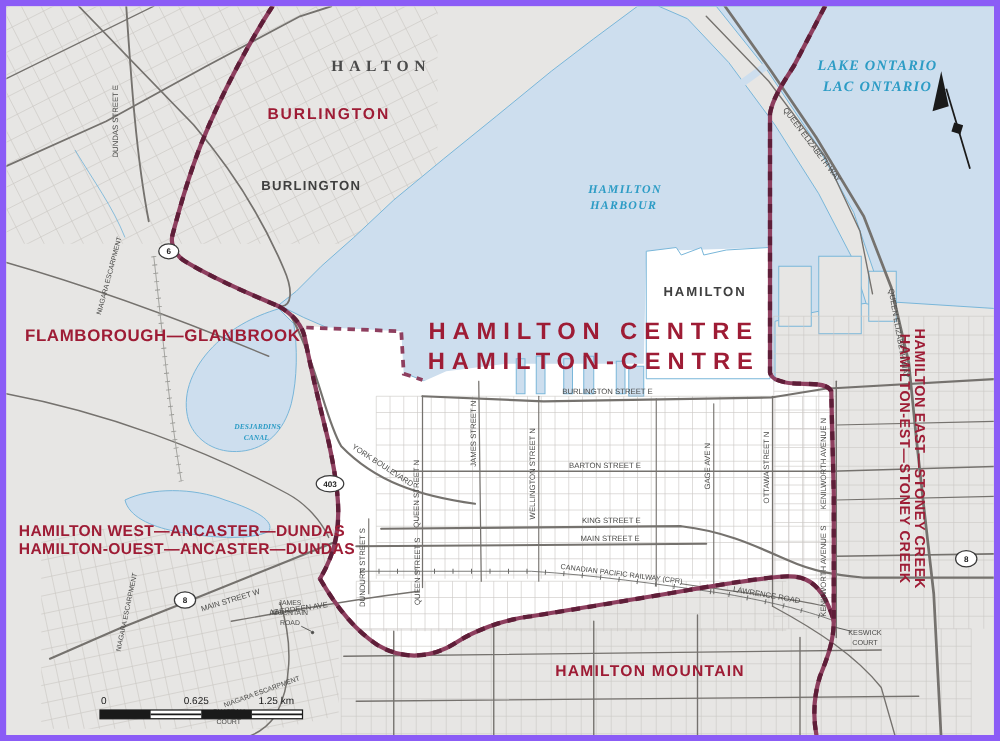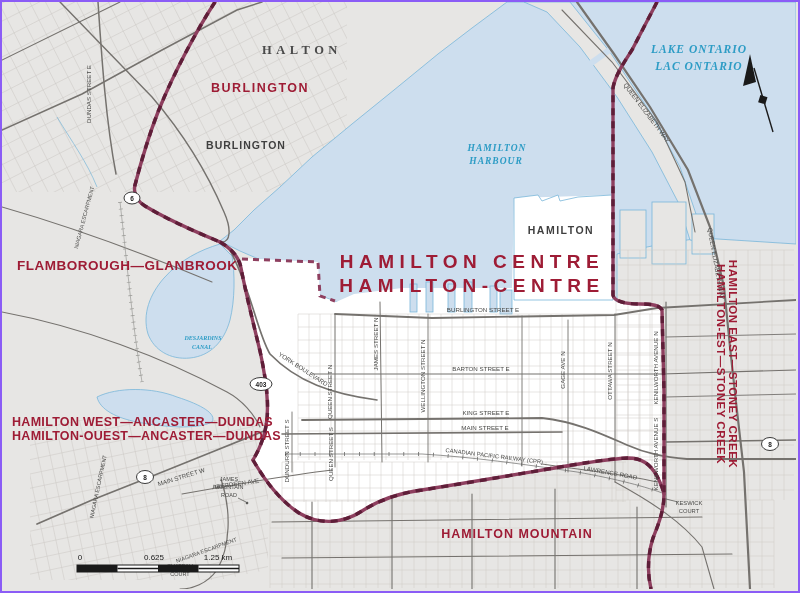--- a/index.html
+++ b/index.html
@@ -1,16 +1,16 @@
 <!DOCTYPE html>
 <html><head>
 <meta charset="utf-8">
 <style>
   html,body{margin:0;padding:0;background:#fff;}
-  .frame{width:800px;height:593px;position:relative;box-sizing:border-box;border:2px solid #8b5cf6;overflow:hidden;background:#e7e6e4;}
+  .frame{width:800px;height:593px;position:relative;box-sizing:border-box;border:5px solid #8b5cf6;overflow:hidden;background:#e7e6e4;}
   svg{display:block;}
   text{font-family:"Liberation Sans",sans-serif;}
   .t-district{fill:#9e1c35;font-weight:bold;}
   .t-place{fill:#3f3f3f;font-weight:bold;}
   .t-serif{font-family:"Liberation Serif",serif;fill:#4a4a4a;font-weight:bold;}
   .t-water{fill:#2d9cc5;font-style:italic;font-weight:bold;font-family:"Liberation Serif",serif;}
   .t-street{fill:#4a4a48;}
   .grid line{stroke:#ccc9c5;stroke-width:0.5;}
   .roads path{stroke:#75726e;fill:none;stroke-linecap:round;}
   .bnd{stroke:#8e3f5f;stroke-width:3.4;fill:none;stroke-linecap:round;}

